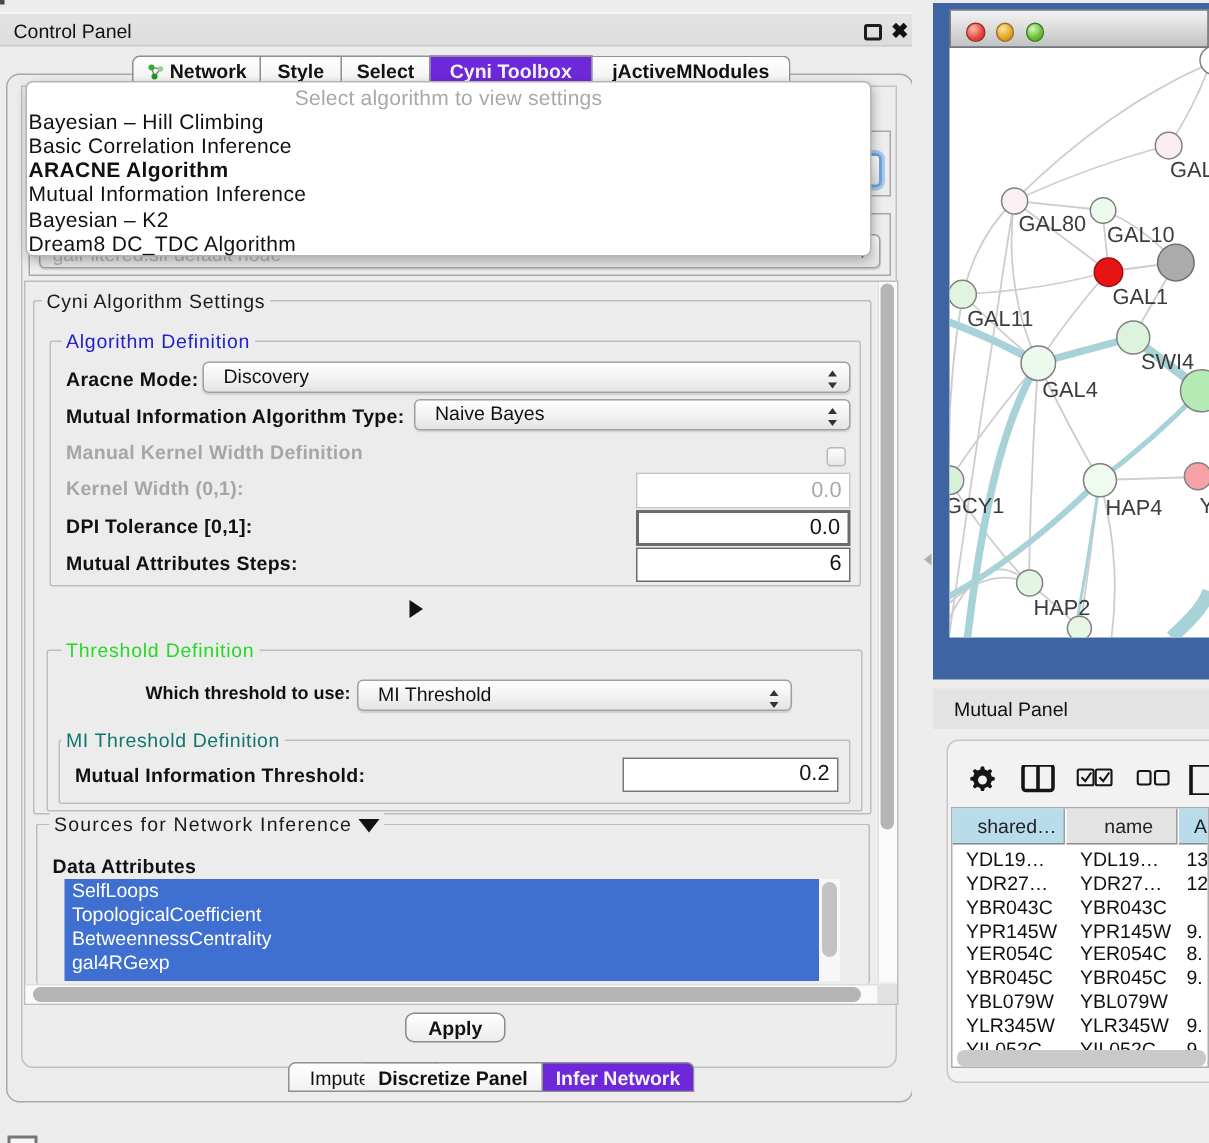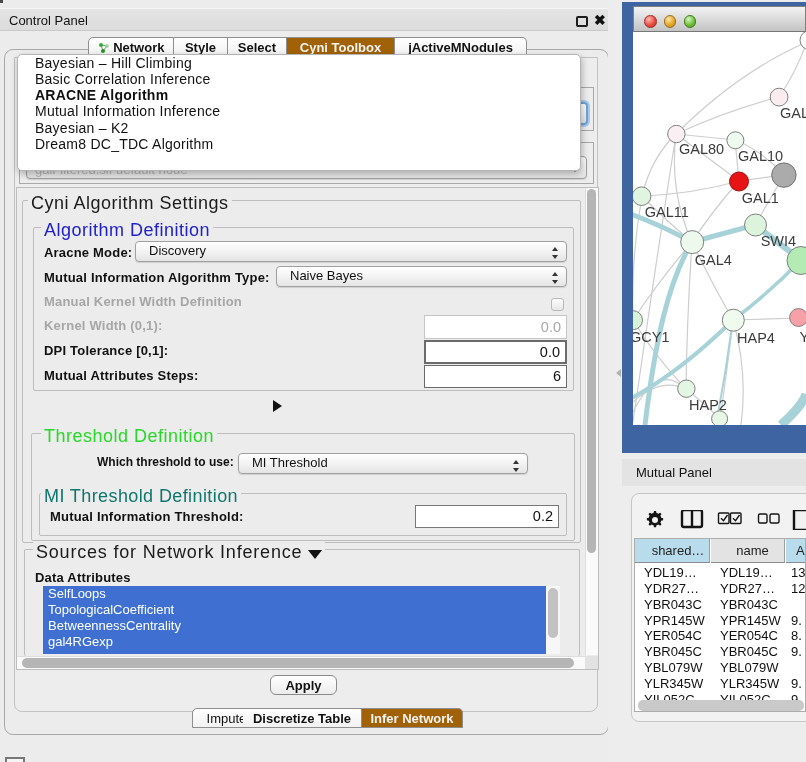--- a/index.html
+++ b/index.html
@@ -12,25 +12,25 @@
   background:linear-gradient(#ffffff,#f4f4f4 45%,#e4e4e4);
   box-shadow:0 1px 1px rgba(0,0,0,0.12);font-size:13px;color:#111;}
 .combo .ct{position:absolute;left:13px;top:2px;white-space:nowrap;}
 .arr{position:absolute;right:7px;width:8px;}
 .arr .up{position:absolute;top:5px;left:1px;width:0;height:0;
   border-left:3px solid transparent;border-right:3px solid transparent;border-bottom:4px solid #333;}
 .arr .dn{position:absolute;top:12.5px;left:1px;width:0;height:0;
   border-left:3px solid transparent;border-right:3px solid transparent;border-top:4px solid #333;}
 .field{position:absolute;background:#fff;font-size:14.5px;color:#111;text-align:right;padding-right:5px;}
 .group{position:absolute;border:1px solid #bdbdbd;border-radius:2px;}
-.gtitle{position:absolute;font-size:18px;background:#ececec;padding:0 3px;white-space:nowrap;letter-spacing:0.5px;}
+.gtitle{position:absolute;font-size:13px;background:#ececec;padding:0 3px;white-space:nowrap;letter-spacing:0.5px;}
 .tab{position:absolute;top:0;height:20px;border:1px solid #8f8f8f;border-left:none;
   background:linear-gradient(#ffffff,#f1f1f1);font-size:13px;font-weight:bold;color:#111;
   text-align:center;line-height:19px;white-space:nowrap;}
-.tab.sel{background:#a16207;color:#f3f3f3;}
+.tab.sel{background:#6d28d9;color:#f3f3f3;}
 </style></head>
 <body>
 
 <div class="abs" id="leftpanel" style="left:0;top:0;width:608px;height:762px;background:#ececec;">
   <div class="abs" style="left:0;top:0;width:3px;height:3px;background:#4a4a4a;"></div>
 
   <div class="abs" style="left:0;top:8;width:608px;height:23px;background:linear-gradient(#e4e4e4,#dcdcdc);border-top:1px solid #f6f6f6;border-bottom:1px solid #c9c9c9;top:8px;">
     <div class="abs" style="left:9px;top:4px;font-size:13px;color:#111;">Control Panel</div>
     <div class="abs" style="left:576px;top:7px;width:12px;height:11px;border:2px solid #1d1d1d;border-radius:2px;"></div>
     <div class="abs" style="left:594px;top:3px;font-size:14px;font-weight:bold;color:#111;">✖</div>
@@ -132,21 +132,21 @@
   <div class="gtitle" style="left:33px;top:542px;color:#1b1b1b;letter-spacing:0.8px;">Sources for Network Inference <span style="display:inline-block;width:0;height:0;border-left:7px solid transparent;border-right:7px solid transparent;border-top:9px solid #111;vertical-align:-1px;"></span></div>
   <div class="lbl" style="left:35px;top:570px;font-size:13px;">Data Attributes</div>
 
   <div class="abs" style="left:43px;top:586px;width:503px;height:68px;background:#3e6fd1;color:#fff;font-size:13px;line-height:15.9px;padding-left:5px;overflow:hidden;">SelfLoops<br>TopologicalCoefficient<br>BetweennessCentrality<br>gal4RGexp</div>
   <div class="abs" style="left:546px;top:586px;width:14px;height:68px;background:#f7f7f7;"></div>
   <div class="abs" style="left:548px;top:588px;width:10px;height:50px;background:#c2c2c2;border-radius:5px;"></div>
 
   <div class="abs" style="left:270px;top:675px;width:67px;height:20px;border:1px solid #8a8a8a;border-radius:6px;background:linear-gradient(#ffffff,#ececec);text-align:center;font-size:13px;font-weight:bold;color:#111;line-height:19px;">Apply</div>
 
   <div class="tab" style="left:148px;width:100px;border-radius:5px 0 0 0;border-left:1px solid #8f8f8f;top:708px;font-weight:normal;margin-left:44px;">Impute Data</div>
-  <div class="tab" style="left:243px;width:119px;top:708px;font-weight:bold;">Discretize Table</div>
+  <div class="tab" style="left:243px;width:119px;top:708px;font-weight:bold;">Discretize Panel</div>
   <div class="tab sel" style="left:362px;width:101px;border-radius:0 5px 0 0;top:708px;font-weight:bold;">Infer Network</div>
 
   <div class="abs" style="left:5px;top:757px;width:20px;height:10px;border:2px solid #777;background:#f5f5f5;"></div>
 </div>
 
 <div class="abs" id="rightside" style="left:608px;top:0;width:198px;height:762px;background:#ededed;">
 
   <div class="abs" style="left:14px;top:2px;width:184px;height:451px;background:#3e65a2;"></div>
 
   <div class="abs" style="left:25px;top:6px;width:173px;height:26px;background:linear-gradient(#f3f3f3,#c3c3c3);border:1px solid #808080;border-bottom:1px solid #777;">
@@ -259,14 +259,15 @@
     <div class="abs" style="left:9px;top:26px;font-size:13px;color:#111;line-height:15.85px;">YDL19…<br>YDR27…<br>YBR043C<br>YPR145W<br>YER054C<br>YBR045C<br>YBL079W<br>YLR345W<br>YIL052C</div>
     <div class="abs" style="left:85px;top:26px;font-size:13px;color:#111;line-height:15.85px;">YDL19…<br>YDR27…<br>YBR043C<br>YPR145W<br>YER054C<br>YBR045C<br>YBL079W<br>YLR345W<br>YIL052C</div>
     <div class="abs" style="left:156px;top:26px;font-size:13px;color:#111;line-height:15.85px;">13<br>12<br>&nbsp;<br>9.<br>8.<br>9.<br>&nbsp;<br>9.<br>9</div>
     <div class="abs" style="left:3px;top:161px;width:166px;height:11px;background:#c9c9c9;border-radius:5px;"></div>
   </div>
 
   <div class="abs" style="left:8px;top:369px;width:0;height:0;border-top:4px solid transparent;border-bottom:4px solid transparent;border-right:5px solid #b0b0b0;"></div>
 </div>
 
 <div class="abs" style="left:17px;top:54px;width:564px;height:117px;background:#fff;border:1px solid #b5b5b5;border-radius:5px;box-shadow:1px 3px 7px rgba(0,0,0,0.28);z-index:50;font-size:14px;color:#111;">
-  <div style="padding-left:17px;line-height:16.15px;letter-spacing:0.25px;">Bayesian – Hill Climbing<br>Basic Correlation Inference<br><span class="b">ARACNE Algorithm</span><br>Mutual Information Inference<br>Bayesian – K2<br>Dream8 DC_TDC Algorithm</div>
+  <div style="text-align:center;color:#a9a9a9;height:16px;line-height:16px;margin-top:2px;letter-spacing:0.15px;">Select algorithm to view settings</div>
+  <div style="padding-left:1px;line-height:16.15px;letter-spacing:0.25px;">Bayesian – Hill Climbing<br>Basic Correlation Inference<br><span class="b">ARACNE Algorithm</span><br>Mutual Information Inference<br>Bayesian – K2<br>Dream8 DC_TDC Algorithm</div>
 </div>
 
 </body></html>

